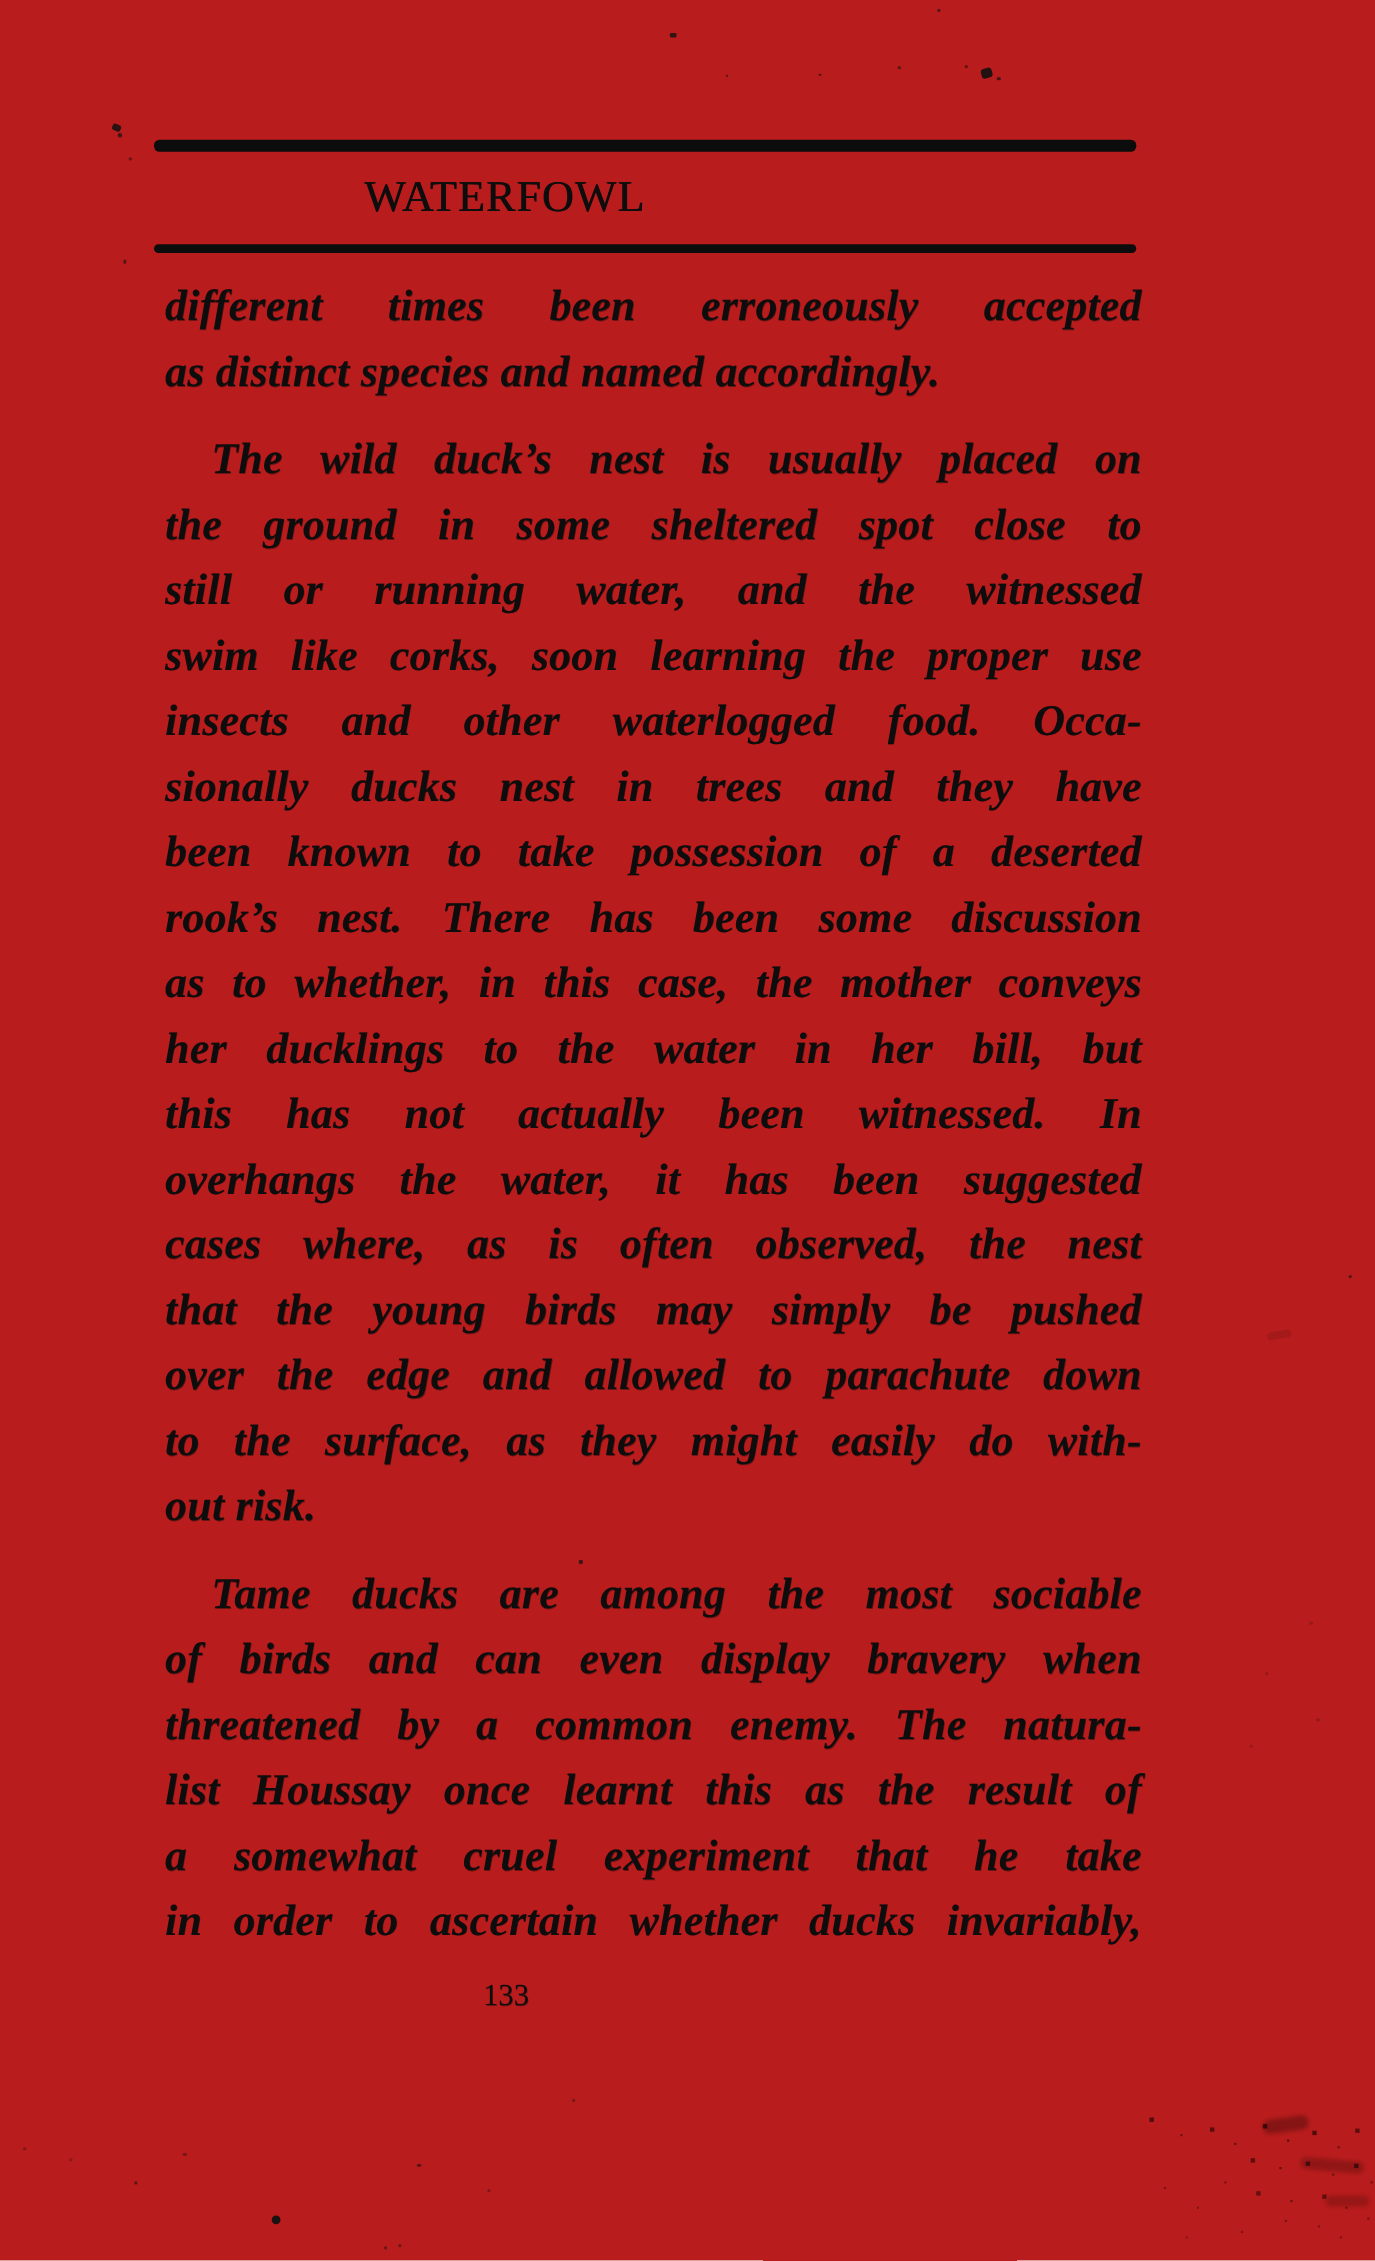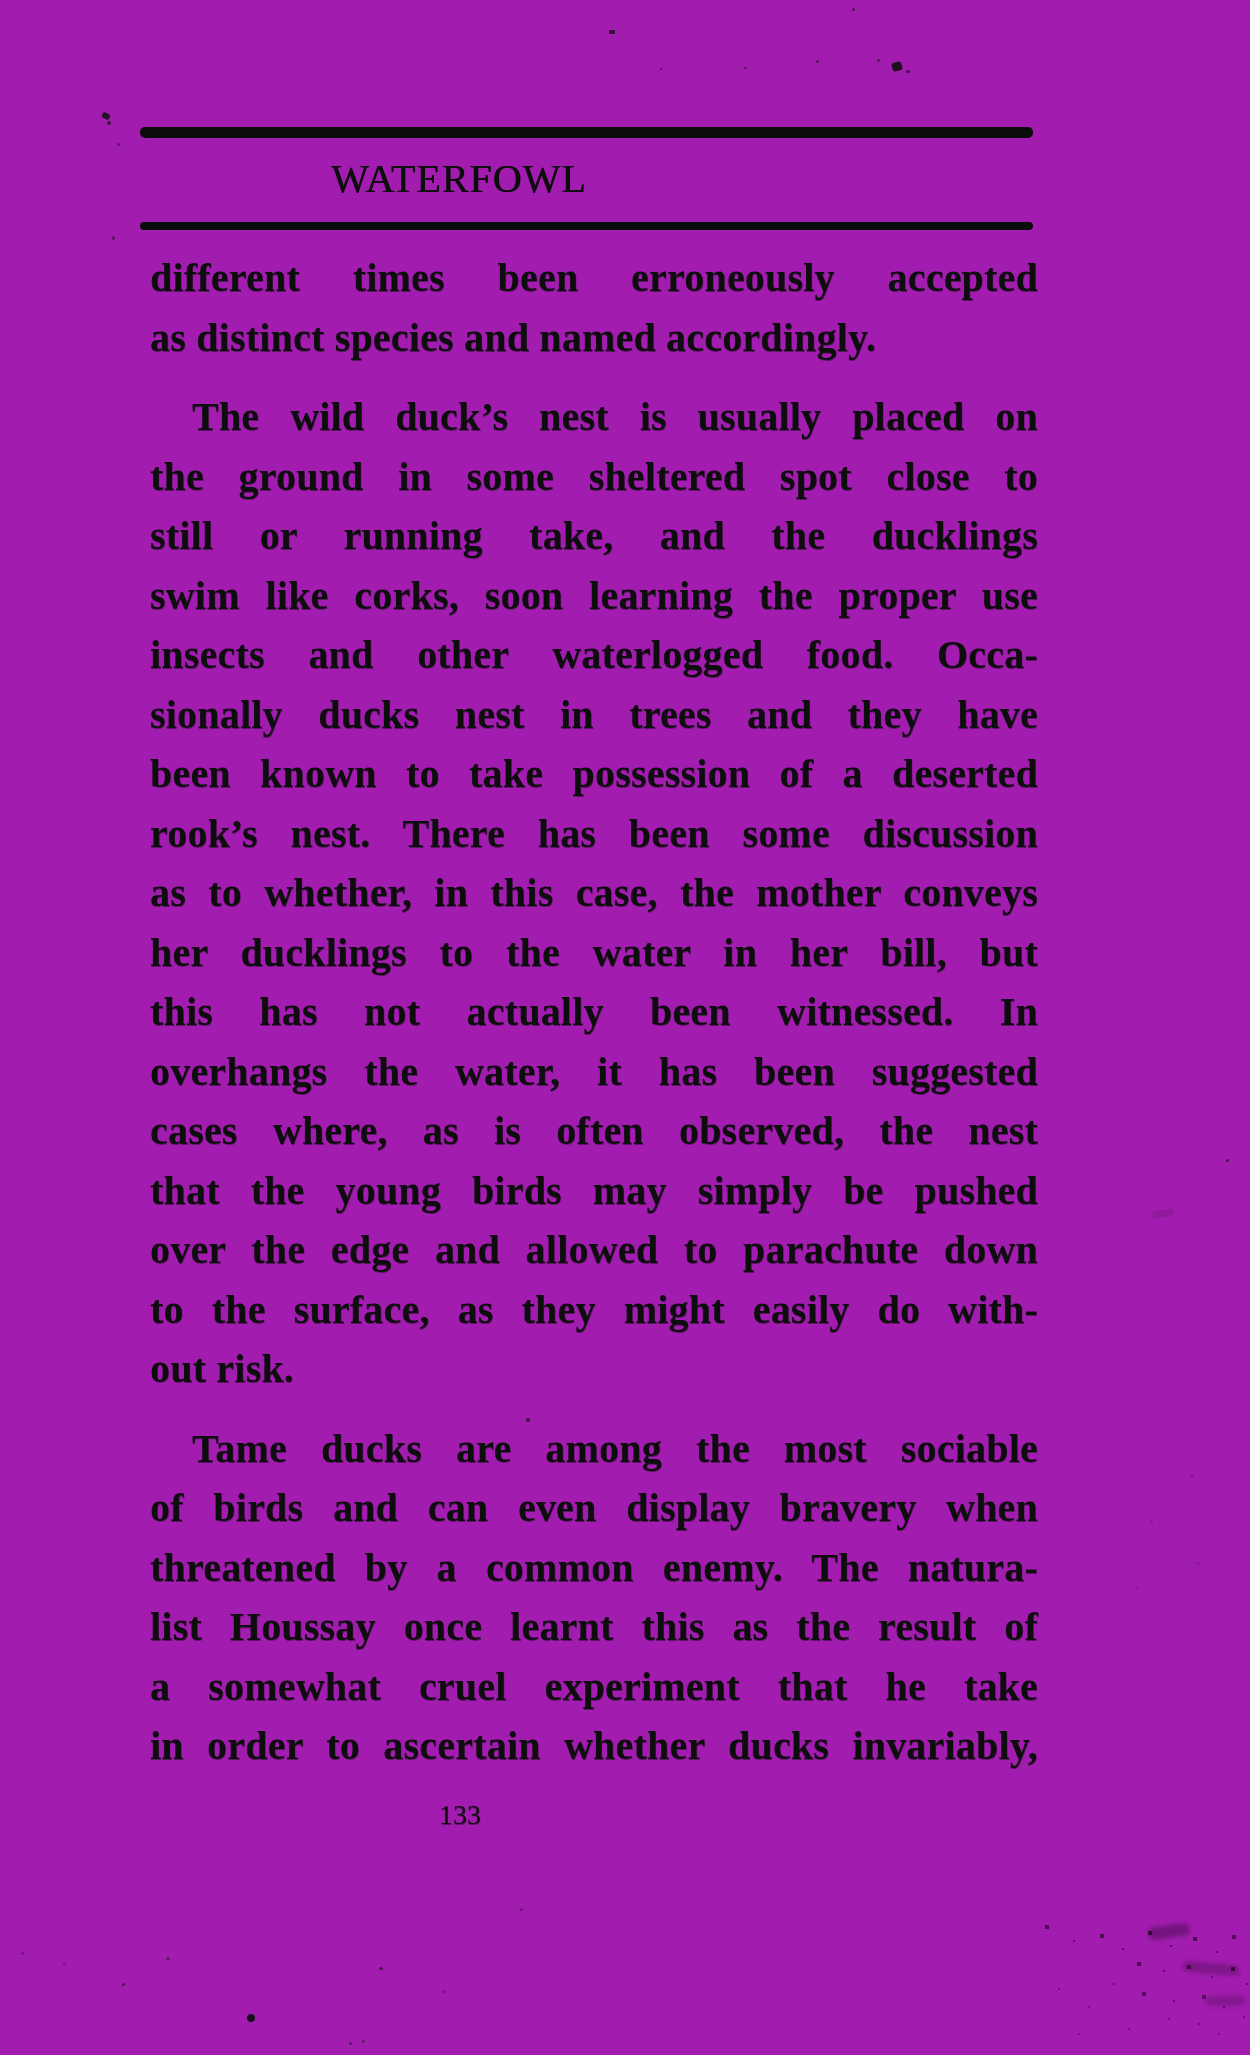--- a/index.html
+++ b/index.html
@@ -1,38 +1,38 @@
 <!DOCTYPE html>
 <html><head>
 <meta charset="utf-8">
 <style>
   html,body{margin:0;padding:0;background:#ffffff;}
   .page{
     position:relative;
     width:1250px;height:2055px;
-    background:#a21caf;
+    background:#b91c1c;
     overflow:hidden;
     font-family:"Liberation Serif", serif;
     color:#0d0d0d;
   }
   .rule{
     position:absolute;left:140px;width:893px;
     background:#0c0c0c;border-radius:5px;
   }
   .rule-top{top:127px;height:11px;}
   .rule-bottom{top:222px;height:8px;}
   .title{
     position:absolute;left:331px;top:150px;height:58px;
     font-size:40px;line-height:58px;font-weight:400;
     letter-spacing:1px;
     text-shadow:0.6px 0 0 #0d0d0d;
     white-space:nowrap;
   }
   .body-text{
-    position:absolute;left:150px;top:248px;width:888px;
+    position:absolute;left:150px;top:248px;width:888px;font-style:italic;
   }
   .line{
     height:59.5px;line-height:59.5px;
     font-size:40px;font-weight:700;
     letter-spacing:0.2px;
     white-space:nowrap;
     text-align:justify;
     text-align-last:justify;
     text-shadow:0.5px 0.5px 0 rgba(10,10,10,.45);
   }
@@ -103,21 +103,21 @@
 
   <div class="rule rule-top"></div>
   <div class="title">WATERFOWL</div>
   <div class="rule rule-bottom"></div>
 
   <div class="body-text">
       <div class="line">different times been erroneously accepted</div>
       <div class="line nojust">as distinct species and named accordingly.</div>
       <div class="line indent">The wild duck’s nest is usually placed on</div>
       <div class="line">the ground in some sheltered spot close to</div>
-      <div class="line">still or running take, and the ducklings</div>
+      <div class="line">still or running water, and the witnessed</div>
       <div class="line">swim like corks, soon learning the proper use</div>
       <div class="line">insects and other waterlogged food. Occa-</div>
       <div class="line">sionally ducks nest in trees and they have</div>
       <div class="line">been known to take possession of a deserted</div>
       <div class="line">rook’s nest. There has been some discussion</div>
       <div class="line">as to whether, in this case, the mother conveys</div>
       <div class="line">her ducklings to the water in her bill, but</div>
       <div class="line">this has not actually been witnessed. In</div>
       <div class="line">overhangs the water, it has been suggested</div>
       <div class="line">cases where, as is often observed, the nest</div>

